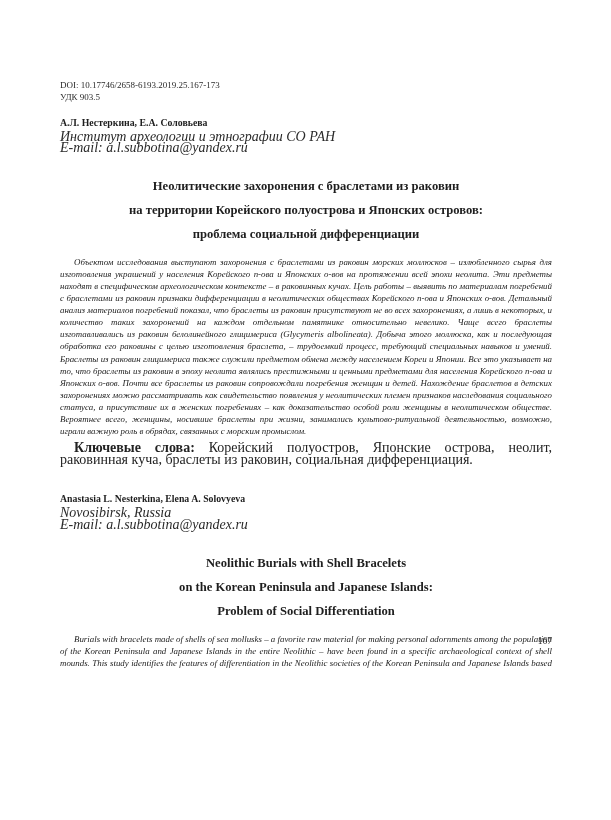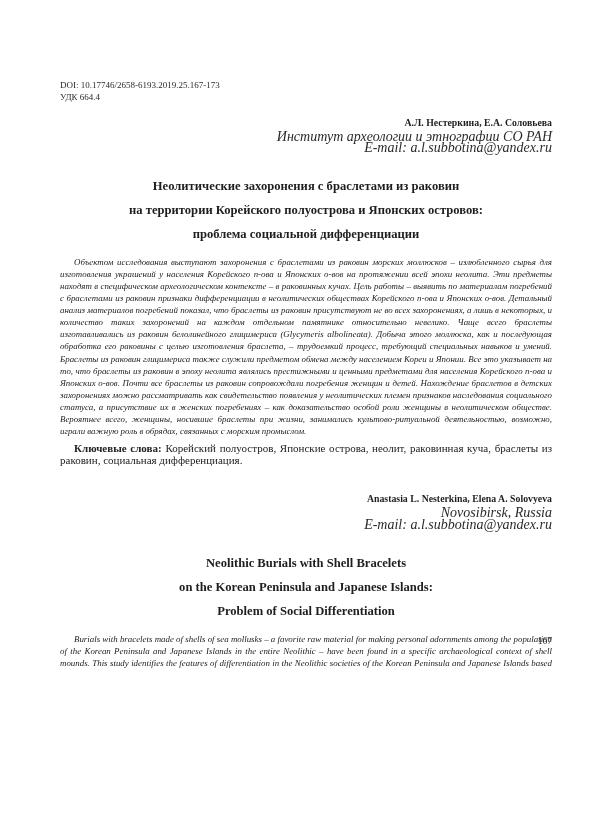--- a/index.html
+++ b/index.html
@@ -17,21 +17,21 @@
     overflow: hidden;
   }
   .content { padding: 80px 59px 0 60px; }
 
   .meta-line {
     font-size: 9px;
     line-height: 11.5px;
     color: #2a2a2a;
   }
 
-  .authors-block { text-align: right; margin-top: 13px; }
+  .authors-block { margin-top: 13px; }
   .authors {
     font-weight: bold;
     font-size: 9.8px;
     line-height: 13px;
     margin-bottom: 2px;
   }
   .affil {
     font-style: italic;
     font-size: 14px;
     line-height: 11.4px;
@@ -51,21 +51,21 @@
     font-style: italic;
     font-size: 8.9px;
     line-height: 12.1px;
     text-align: justify;
     text-indent: 14px;
     margin: 0;
     color: #222;
   }
 
   .keywords {
-    font-size: 11px;
+    font-size: 14px;
     line-height: 12.1px;
     text-align: justify;
     text-indent: 14px;
     margin: 5px 0 0 0;
     color: #222;
   }
   .kw-label { font-weight: bold; }
 
   .en-block { margin-top: 26px; }
   .title-en { margin-top: 21px; }
@@ -80,21 +80,21 @@
   }
 </style>
 </head>
 <body>
 
 <div class="page">
   <div class="content">
 
     <div class="meta">
       <div class="meta-line">DOI: 10.17746/2658-6193.2019.25.167-173</div>
-      <div class="meta-line">УДК 664.4</div>
+      <div class="meta-line">УДК 903.5</div>
     </div>
 
     <div class="authors-block">
       <div class="authors">А.Л. Нестеркина, Е.А. Соловьева</div>
       <div class="affil">Институт археологии и этнографии СО РАН</div>
       <div class="affil">E-mail: a.l.subbotina@yandex.ru</div>
     </div>
 
     <h1 class="title">Неолитические захоронения с браслетами из раковин
 на территории Корейского полуострова и Японских островов:

